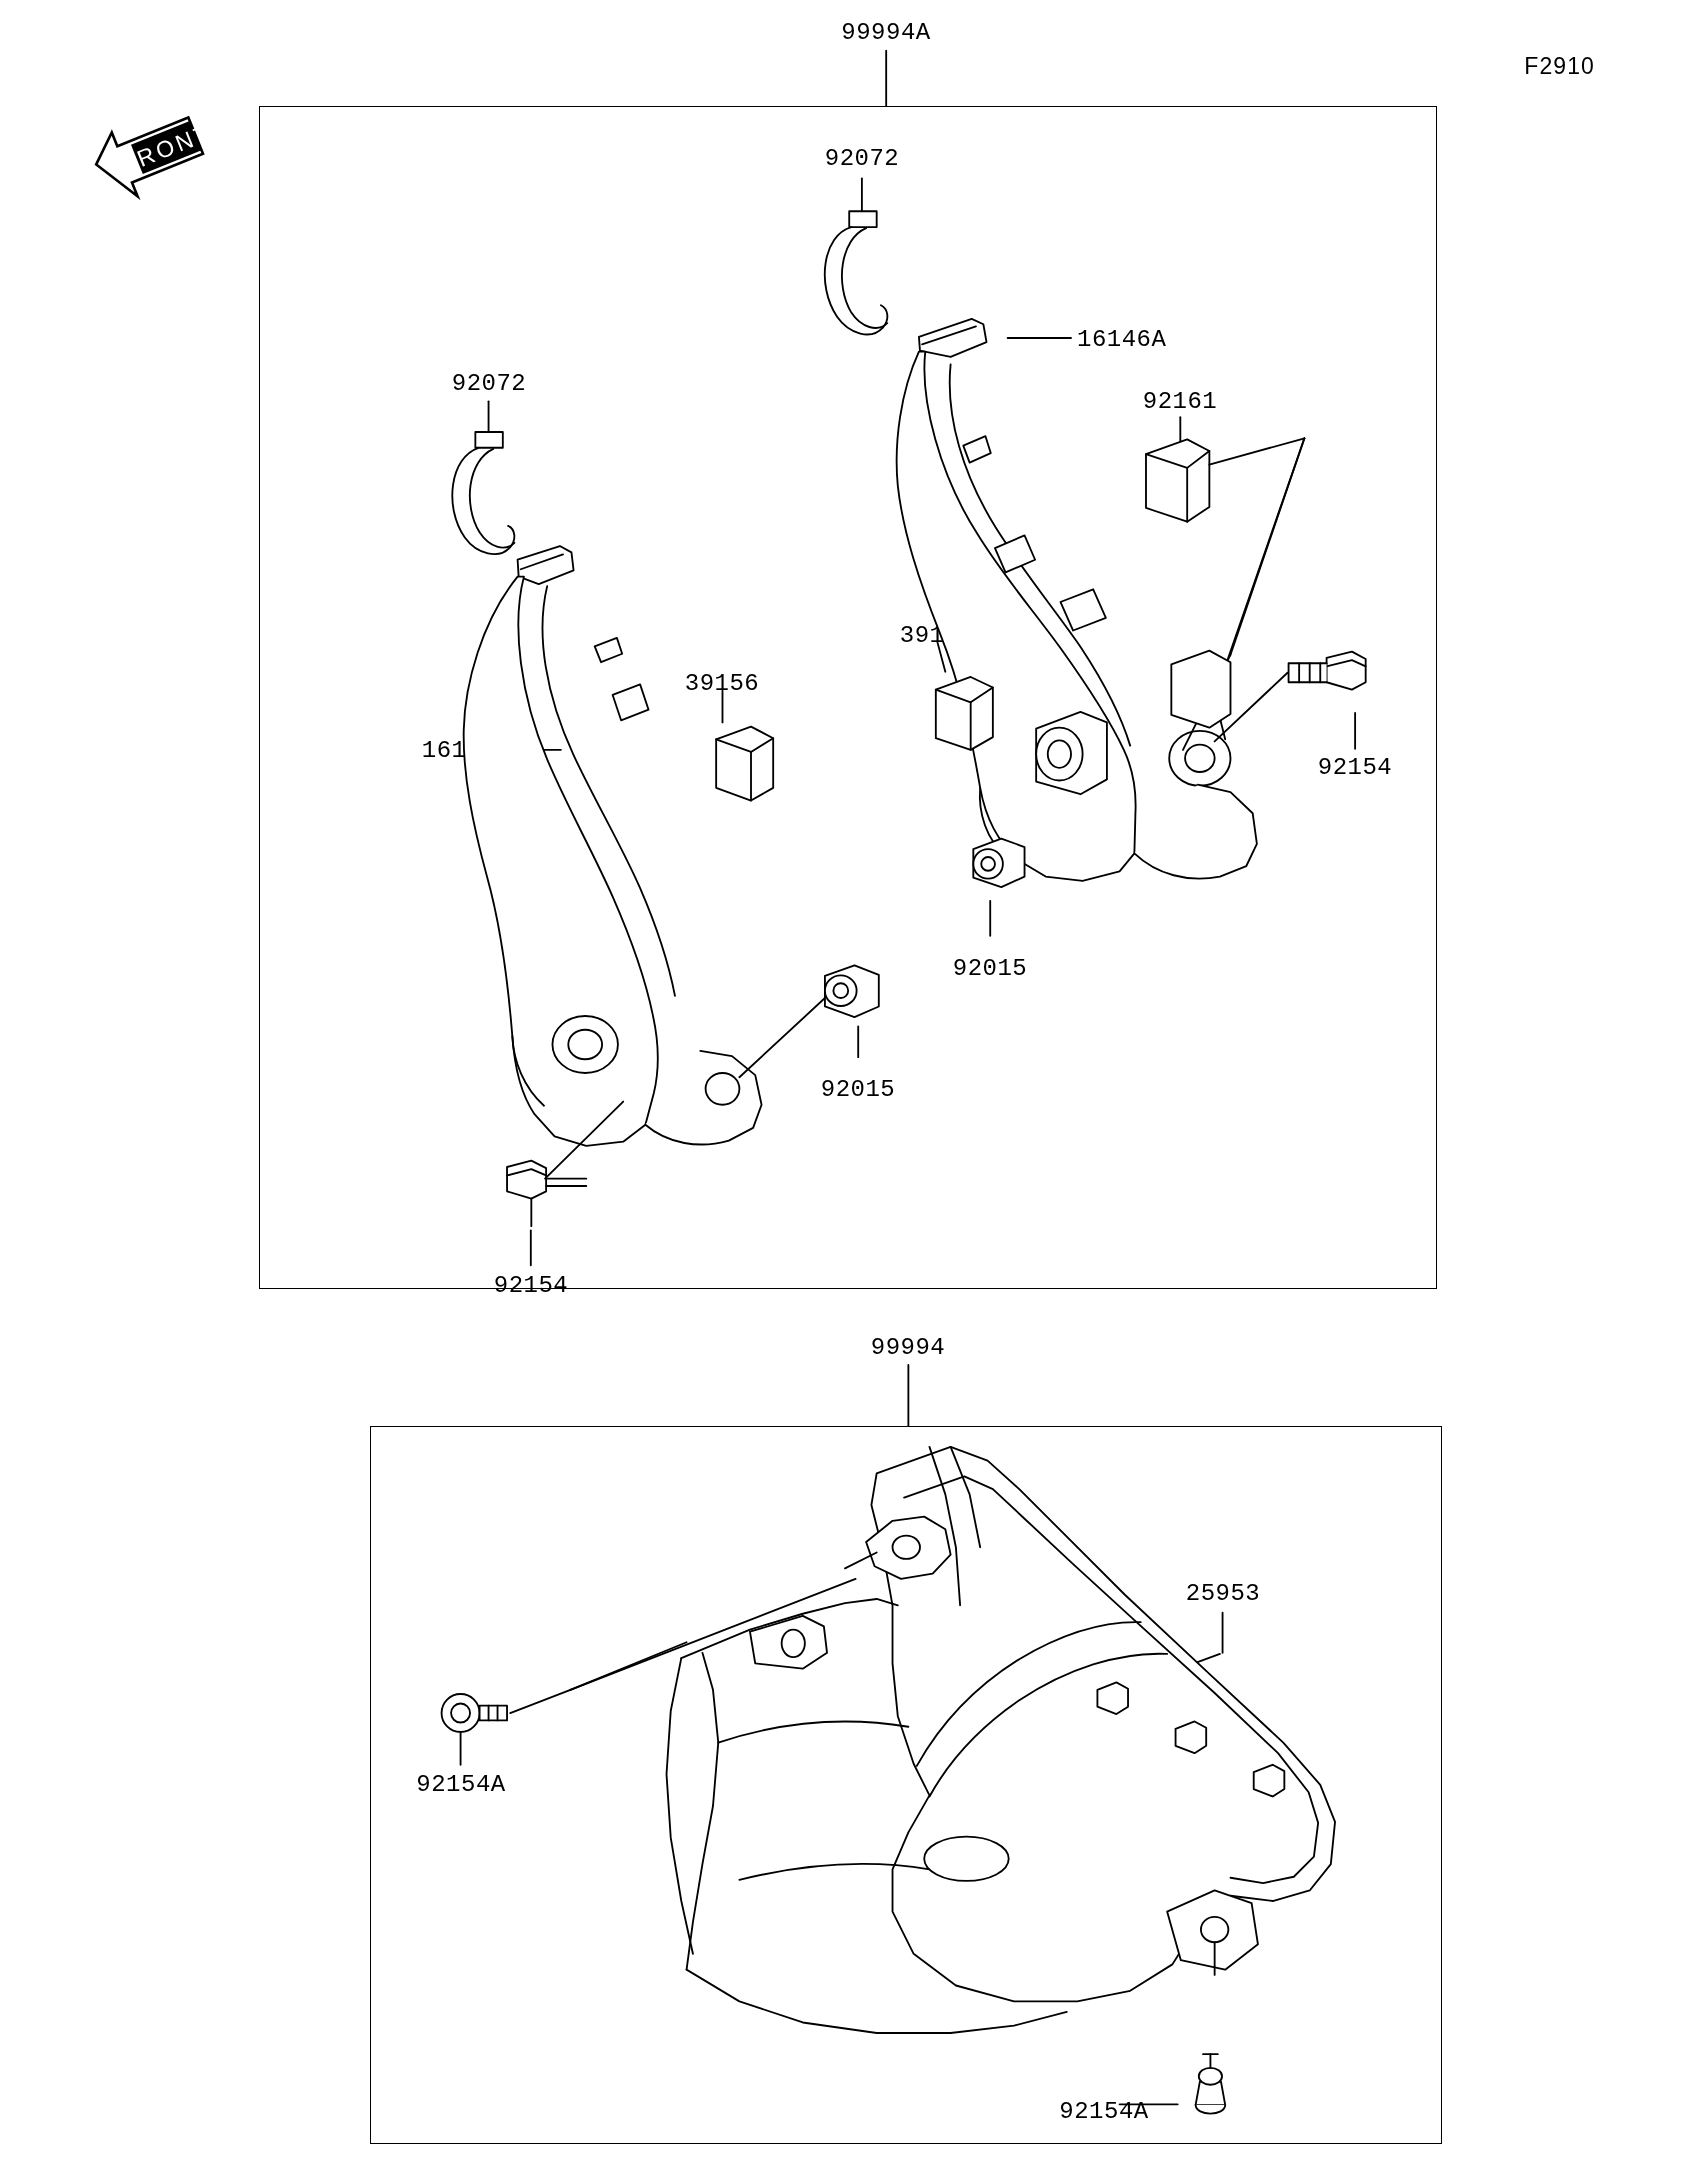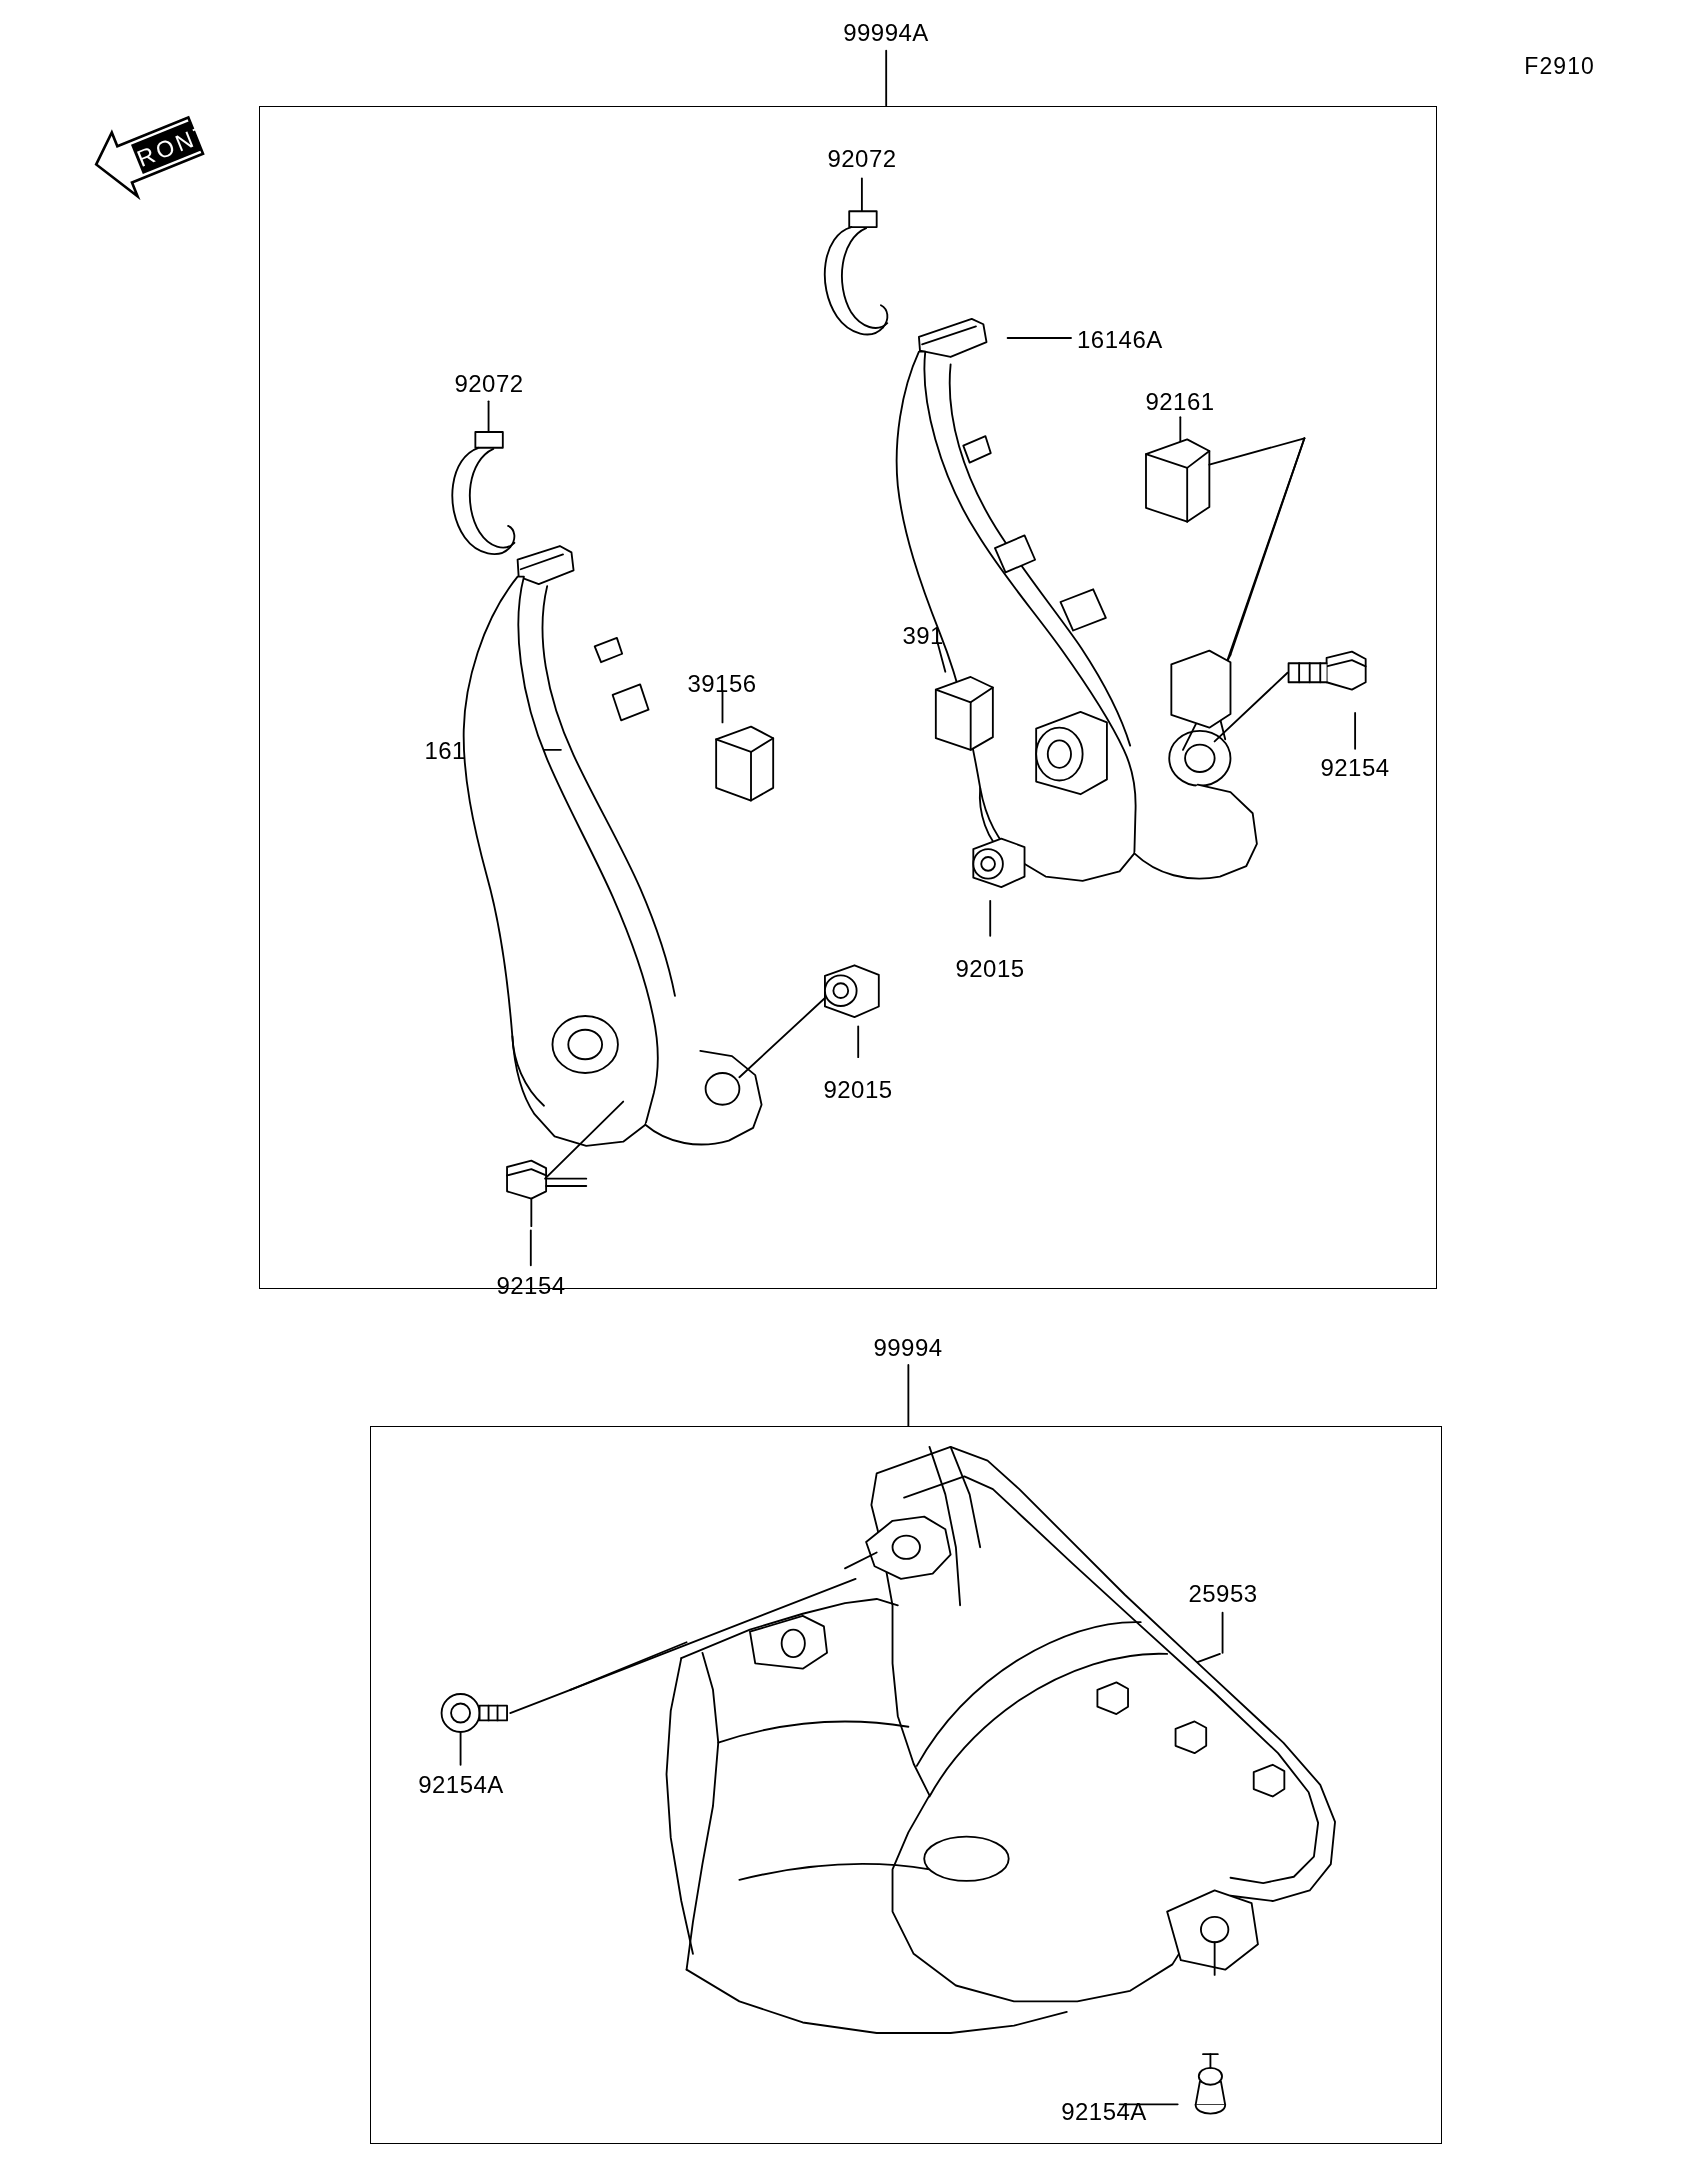--- a/index.html
+++ b/index.html
@@ -18,21 +18,21 @@
     overflow: hidden;
   }
   .lbl {
     position: absolute;
     font-family: "Liberation Sans", sans-serif;
     font-size: 24px;
     color: #000000;
     white-space: nowrap;
     letter-spacing: 0.5px;
   }
-  .lbl.center { transform: translateX(-50%); }
+  .lbl.center { transform: translateX(-50%); font-family: Liberation Mono, monospace; }
   .lbl.right { transform: translateX(-100%); text-align: right; }
   .diagram-id {
     position: absolute;
     font-size: 23px;
     letter-spacing: 1.1px;
   }
   .panel {
     position: absolute;
     border: 1.6px solid #000000;
     box-sizing: border-box;
@@ -73,21 +73,21 @@
       <g transform="rotate(-22 120 97)">
         <path d="M20 55 L70 10 L70 38 L215 38 L215 112 L70 112 L70 140 Z" fill="#ffffff" stroke="#000000" stroke-width="5"></path>
         <path d="M95 45 L215 45 L215 105 L95 105 Z" fill="#000000"></path>
         <text x="155" y="92" font-family="'Liberation Sans',sans-serif" font-size="44" fill="#ffffff" text-anchor="middle" letter-spacing="6">FRONT</text>
       </g>
     </svg>
   </div>
 
   <div class="lbl center" style="left:862px; top:145px;">92072</div>
   <div class="lbl center" style="left:489px;  top:370px;">92072</div>
-  <div class="lbl" style="left:1077px; top:326px;">16146A</div>
+  <div class="lbl" style="left:1077px; top:326px;font-family:Liberation Mono, monospace;">16146A</div>
   <div class="lbl center" style="left:1180px; top:388px;text-align:right;">92161</div>
   <div class="lbl center" style="left:937px; top:622px;">39156</div>
   <div class="lbl center" style="left:722px; top:670px;">39156</div>
   <div class="lbl center" style="left:459px;  top:737px;">16146</div>
   <div class="lbl center" style="left:1355px; top:754px;">92154</div>
   <div class="lbl center" style="left:990px; top:955px;">92015</div>
   <div class="lbl center" style="left:858px; top:1076px;">92015</div>
   <div class="lbl center" style="left:531px; top:1272px;">92154</div>
 
   <div class="lbl center" style="left:1223px; top:1580px;">25953</div>

